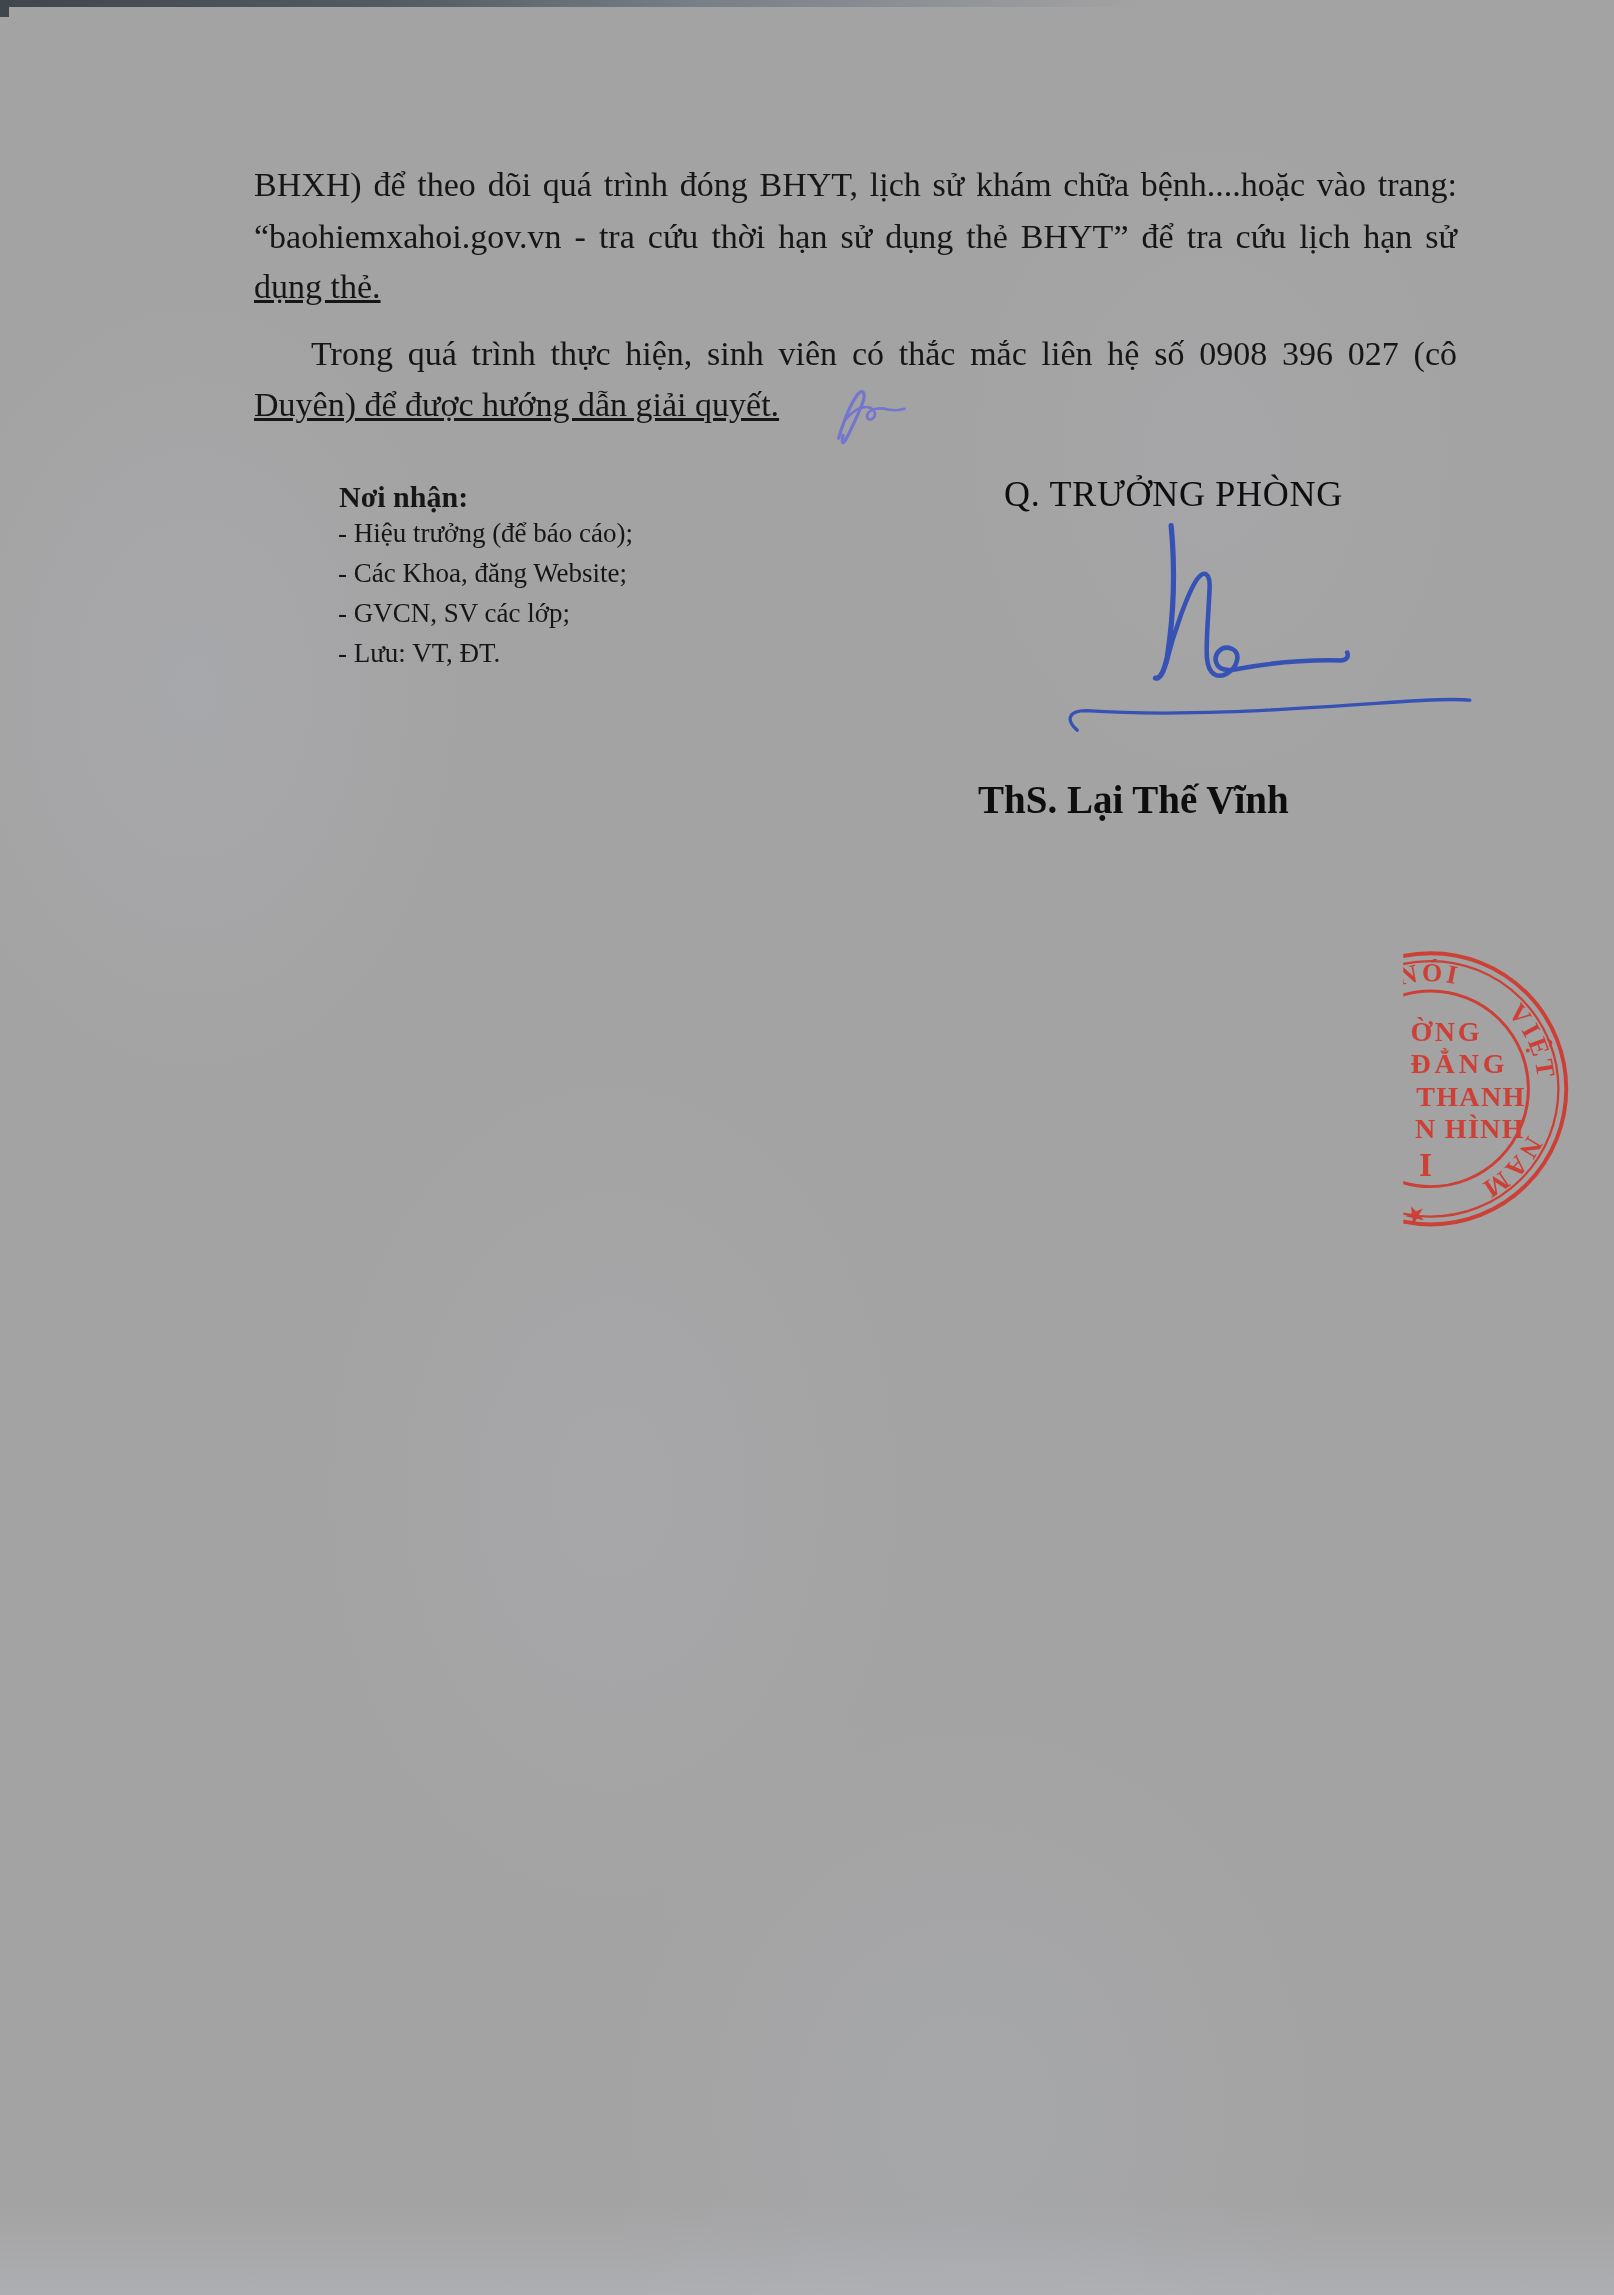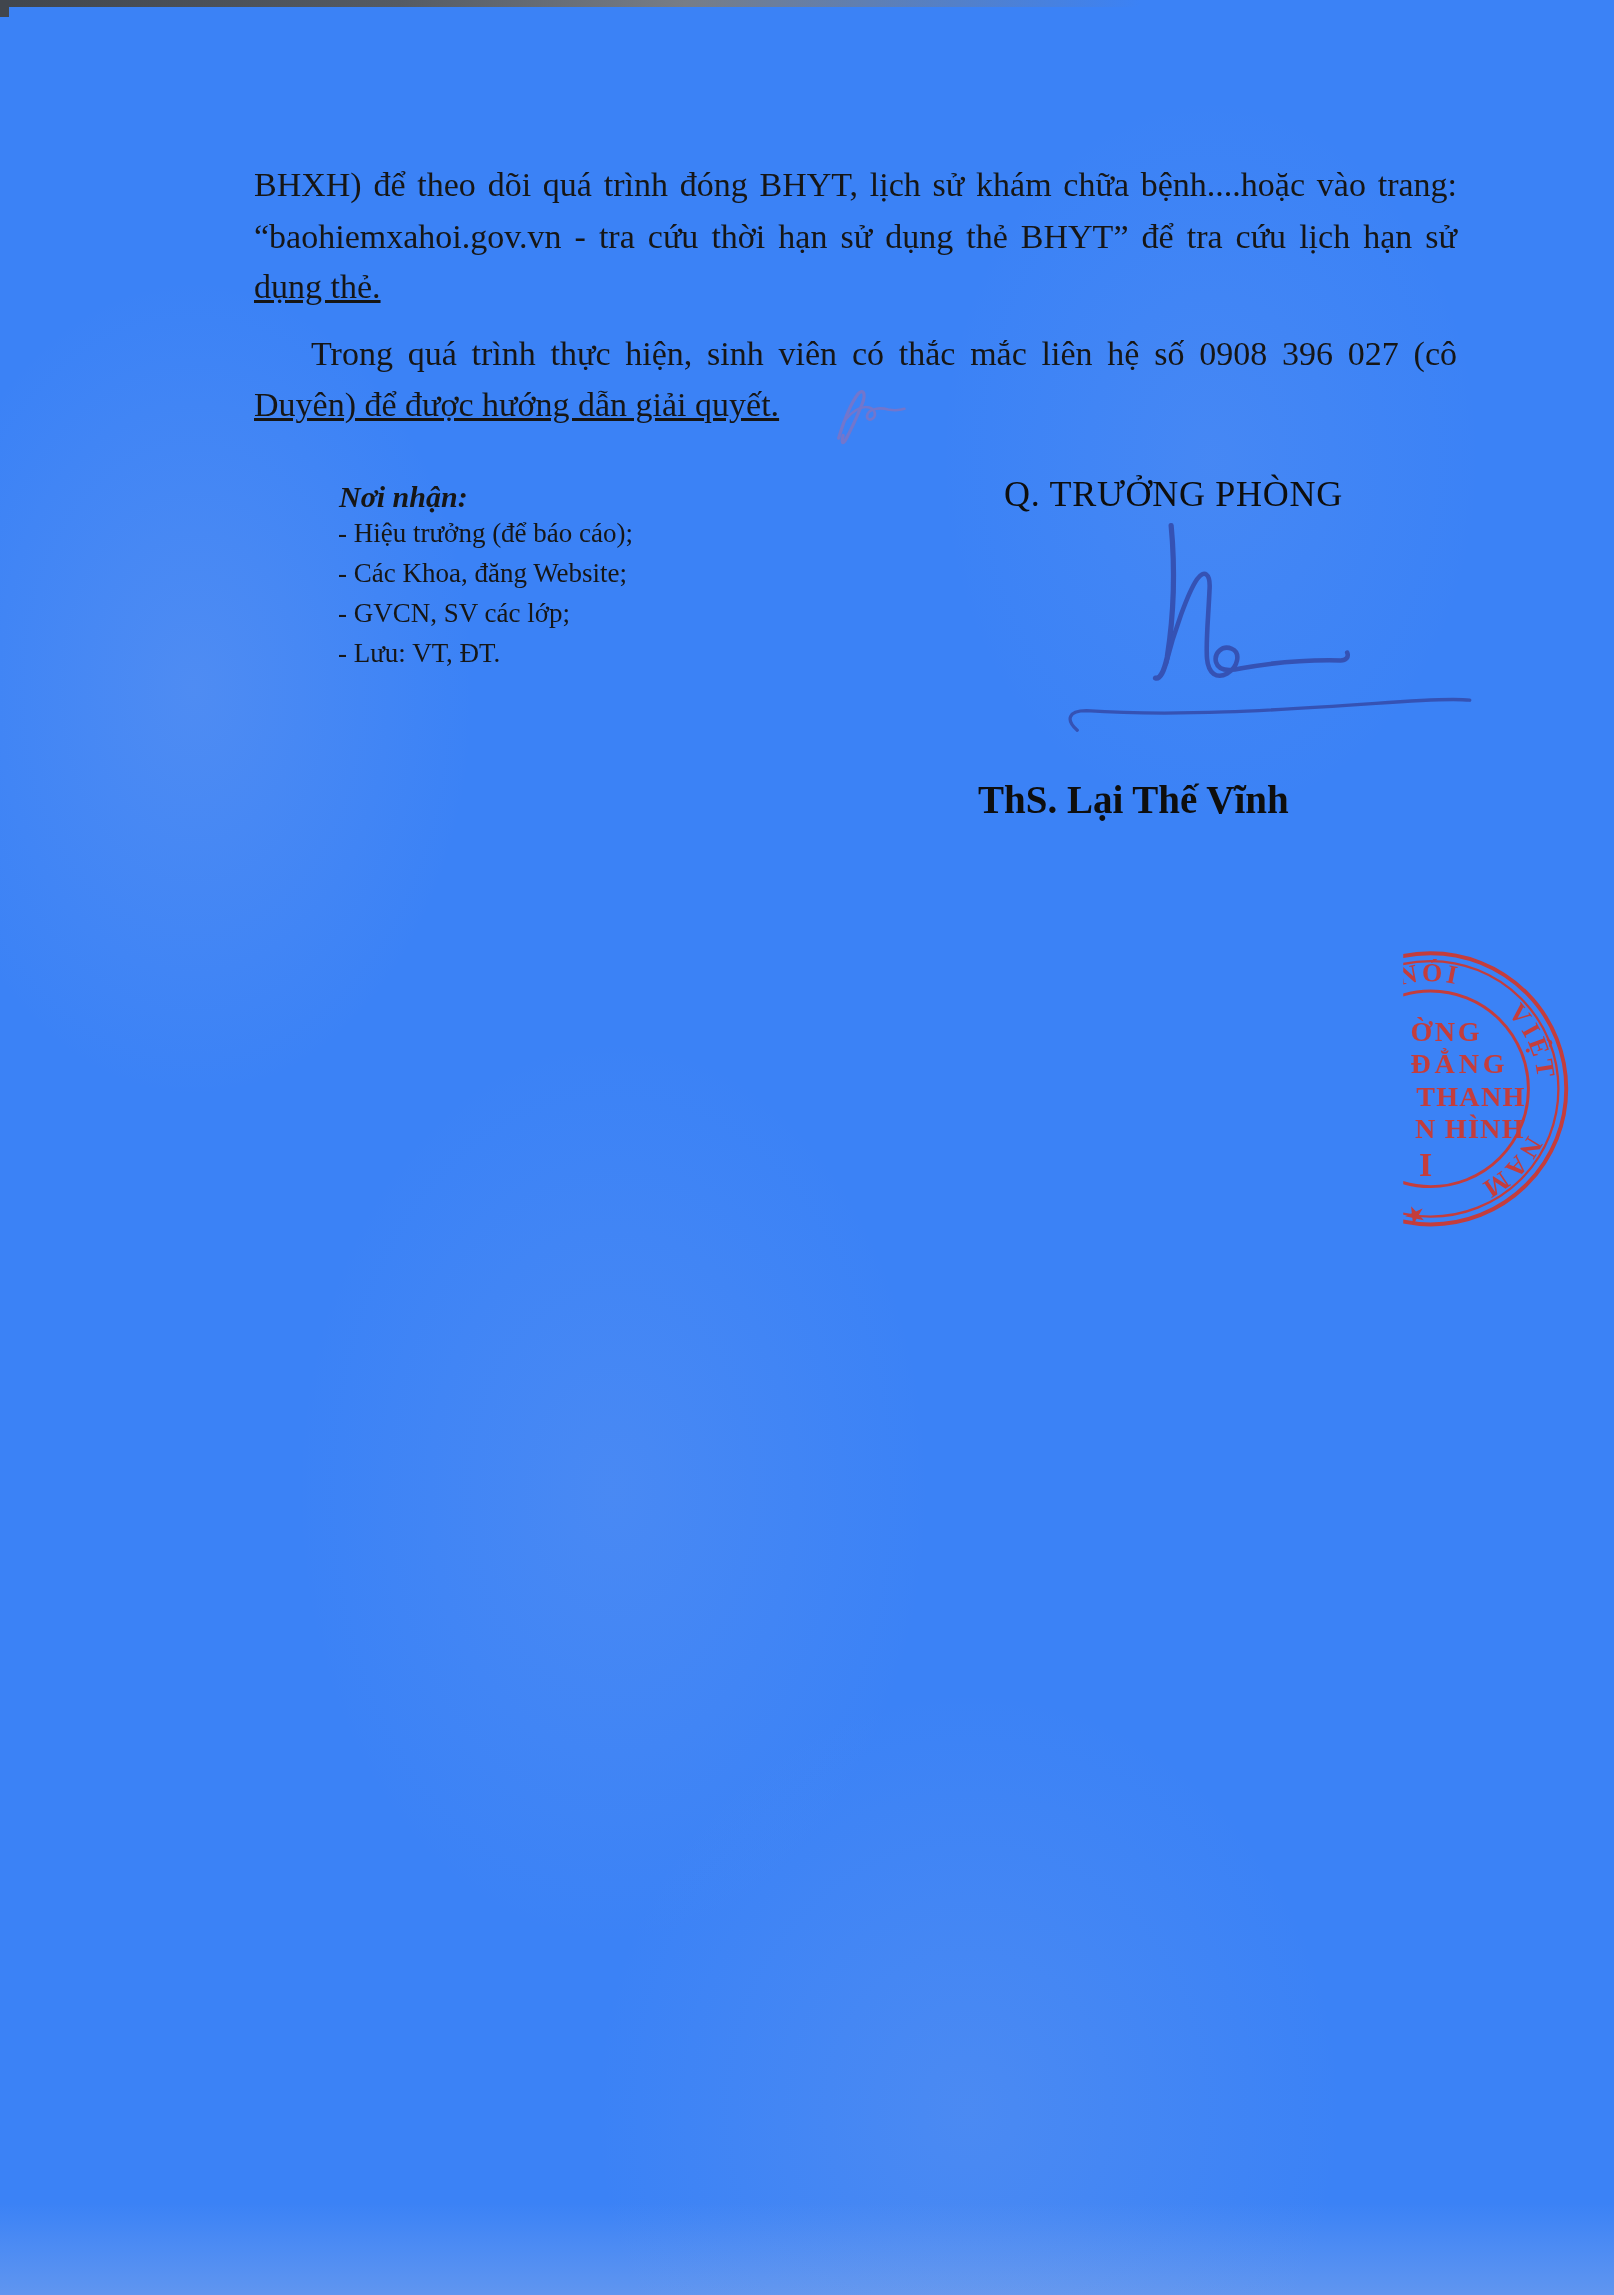--- a/index.html
+++ b/index.html
@@ -1,20 +1,20 @@
 <!DOCTYPE html>
 <html style="font-size:10.4px"><head>
 <meta charset="utf-8">
 <style>
   html,body{margin:0;padding:0;background:#888;}
   .page{
     position:relative;
     width:1614px;height:2295px;
     margin:0 auto;
-    background:#3b82f6;
+    background:#a3a3a3;
     overflow:hidden;
     font-family:"Liberation Serif","DejaVu Serif",serif;
     color:#161616;
   }
   
   .page::before{
     content:"";position:absolute;inset:0;pointer-events:none;
     background:
       radial-gradient(404px 587px at 12% 30%, rgba(196,200,224,.14), transparent 70%),
       radial-gradient(456px 652px at 38% 65%, rgba(196,200,224,.10), transparent 70%),
@@ -33,21 +33,21 @@
   .bodyline{
     position:absolute;left:254px;width:1203px;
     font-size:34px;line-height:43px;white-space:normal;
     text-align:justify;text-align-last:justify;
   }
   .bodyline.natural{text-align:left;text-align-last:left;white-space:nowrap;text-decoration:underline;}
   .indent{text-indent:57px;}
   .it{}
   .recip-head{
     position:absolute;left:339px;top:480px;
-    font-size:30px;font-weight:bold;font-style:italic;white-space:nowrap;
+    font-size:30px;font-weight:bold;white-space:nowrap;
   }
   .recip-item{
     position:absolute;left:338px;font-size:27px;white-space:nowrap;
   }
   .sign-title{
     position:absolute;left:978px;top:473px;width:391px;
     font-size:36px;font-weight:normal;text-align:center;white-space:nowrap;
     letter-spacing:0.7px;color:#0e0e0e;
   }
   .sign-name{

